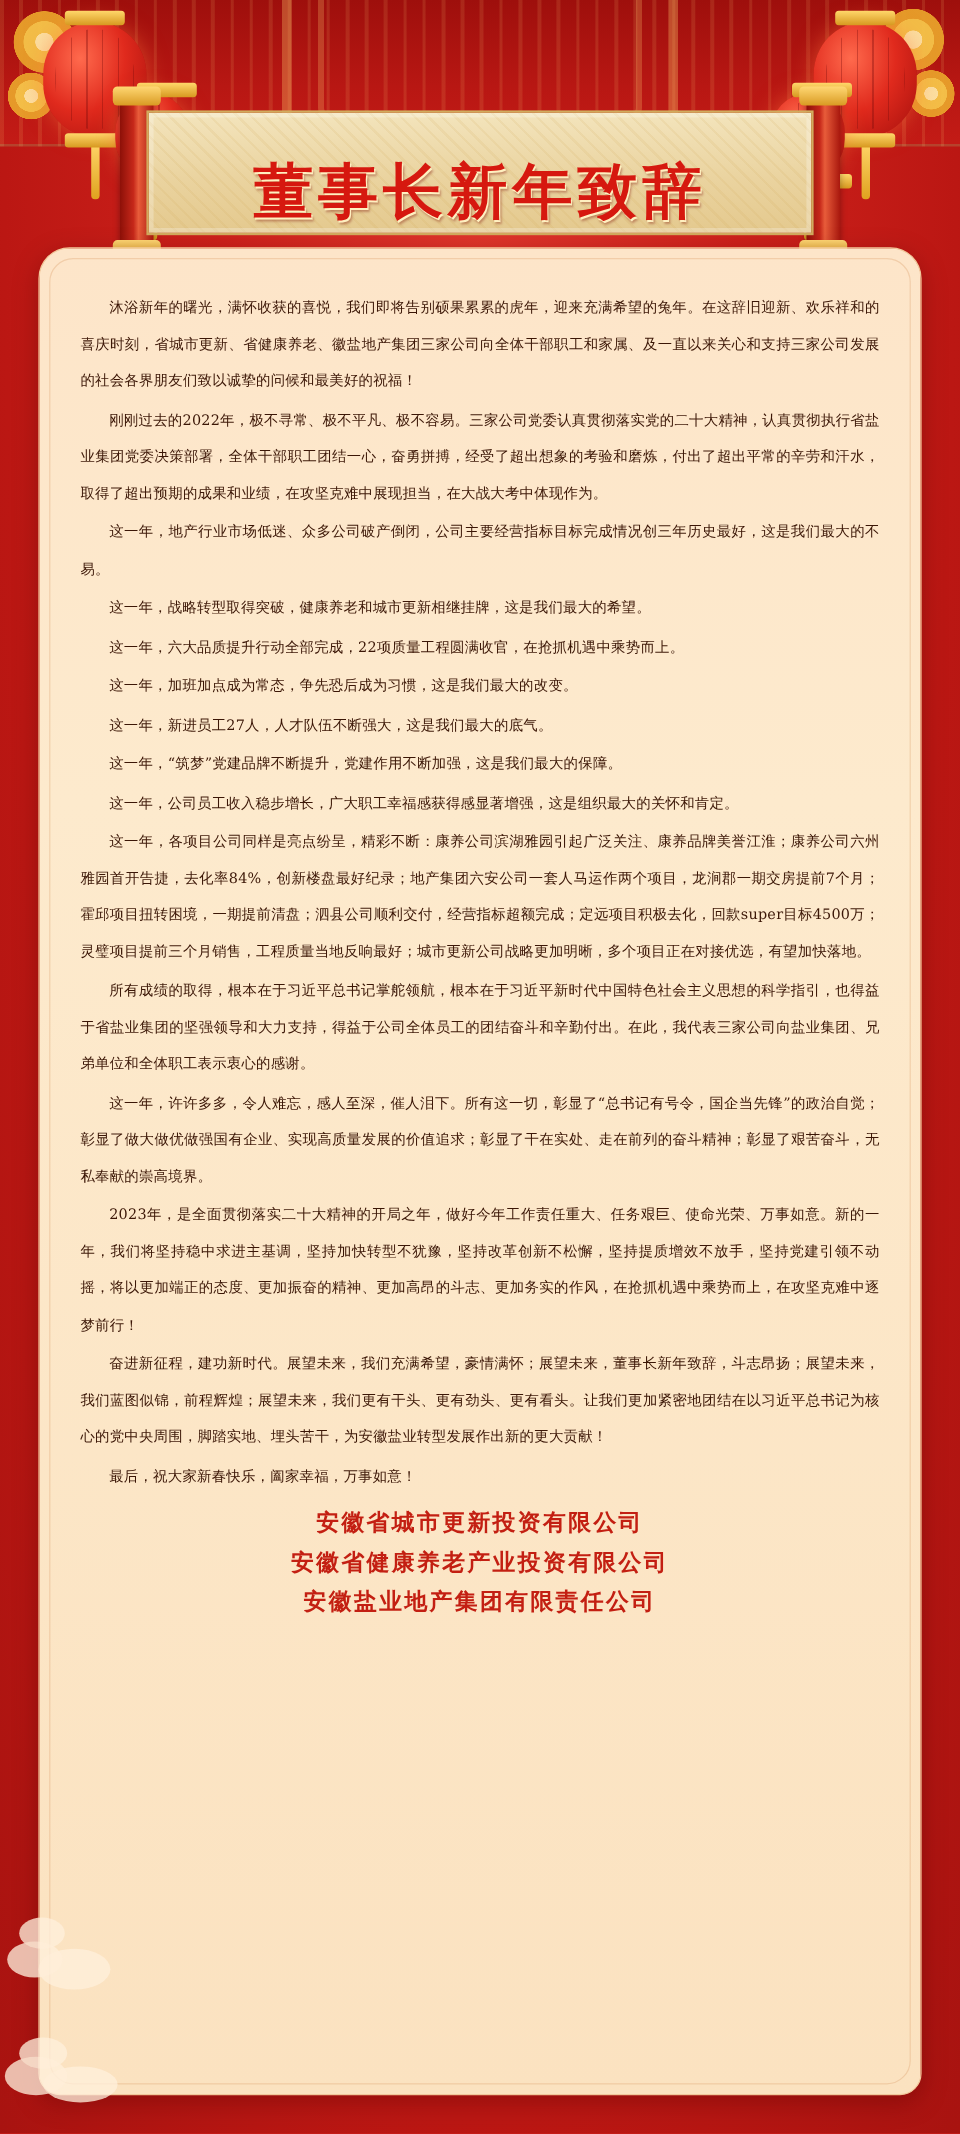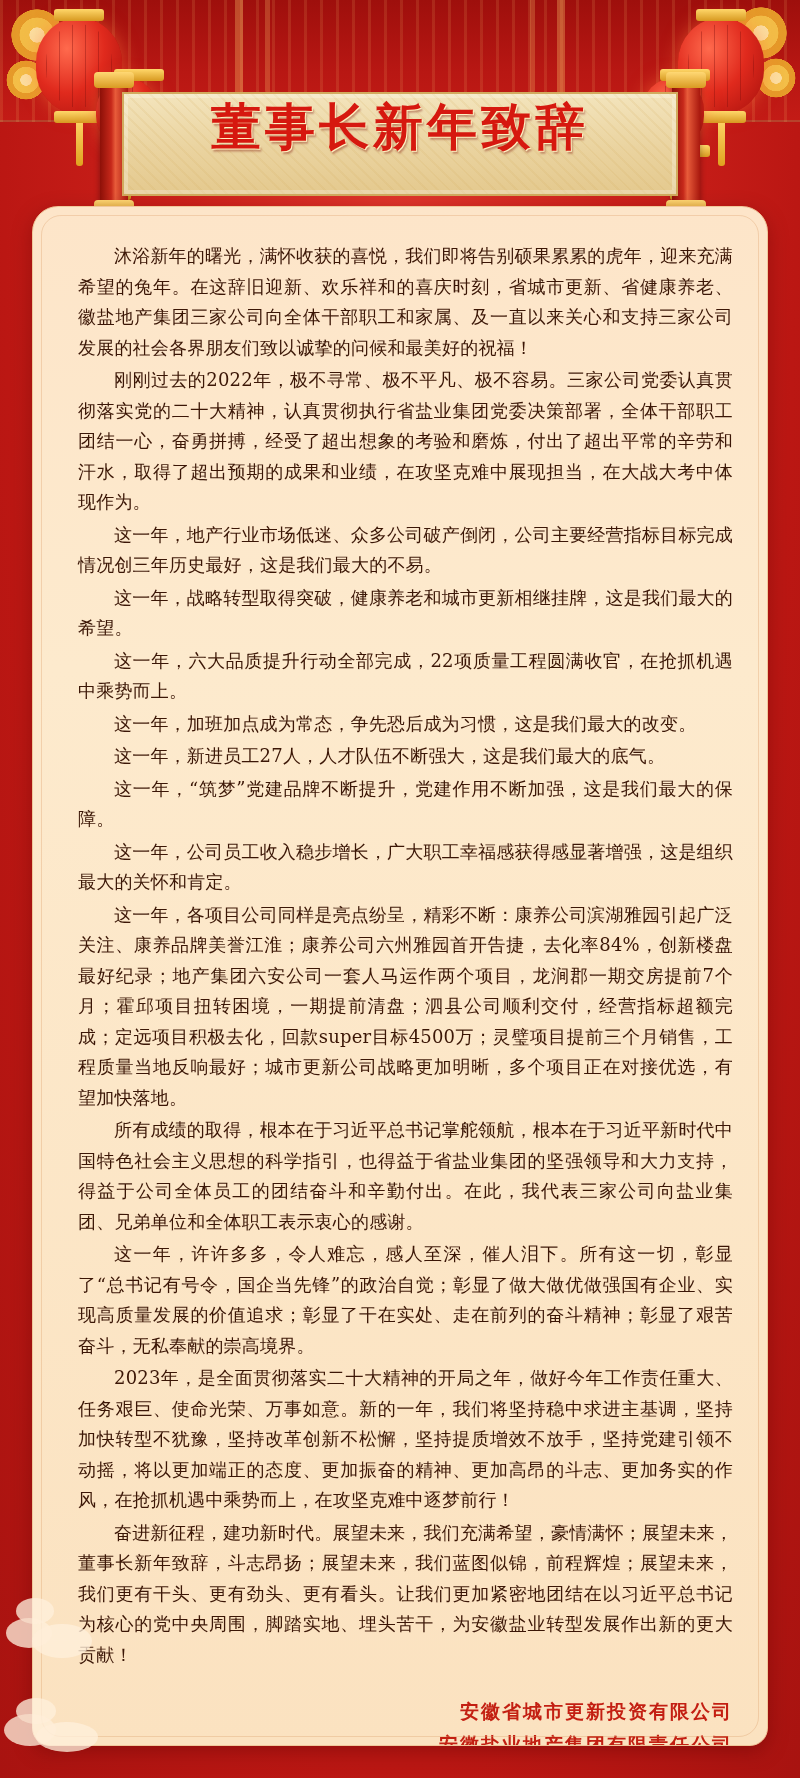--- a/index.html
+++ b/index.html
@@ -139,21 +139,21 @@
     left: 22px;
     right: 22px;
     top: 14px;
     bottom: 14px;
     background:
       repeating-linear-gradient(45deg, rgba(210,170,90,0.14) 0 2px, rgba(0,0,0,0) 2px 8px),
       linear-gradient(180deg, #f3e4bc 0%, #ead39f 55%, #e4c98e 100%);
     border: 2px solid #d2ab5e;
     box-shadow: inset 0 0 0 4px rgba(255,255,255,0.25);
     display: flex;
-    align-items: flex-start;
+    align-items: flex-end;
     justify-content: center;
   }
   .banner-title {
     font-family: "DejaVu Serif", "Liberation Serif", serif;
     font-size: 50px;
     font-weight: bold;
     letter-spacing: 4px;
     color: #d6180f;
     text-shadow:
       1px 1px 0 #fff0c0,
@@ -177,32 +177,32 @@
   }
   .card:before {
     content: "";
     position: absolute;
     inset: 8px;
     border-radius: 20px;
     border: 1px solid rgba(220,160,110,0.35);
     pointer-events: none;
   }
   .body-text p {
-    margin: 0 0 2px 11px;
+    margin: 0 0 2px 0;
     font-family: "DejaVu Serif", "Liberation Serif", serif;
-    font-size: 18px;
+    font-size: 12px;
     line-height: 30.5px;
     color: #3b1606;
     text-align: justify;
     text-indent: 2em;
     letter-spacing: 0.2px;
   }
   .signature {
-    margin-top: 25px;
-    text-align: right;
+    margin-top: 8px;
+    text-align: center;
   }
   .signature div {
     font-family: "DejaVu Serif", "Liberation Serif", serif;
     font-size: 19px;
     line-height: 33px;
     font-weight: bold;
     color: #c31f12;
     letter-spacing: 2px;
   }
   
@@ -267,23 +267,25 @@
       <p>这一年，六大品质提升行动全部完成，22项质量工程圆满收官，在抢抓机遇中乘势而上。</p>
       <p>这一年，加班加点成为常态，争先恐后成为习惯，这是我们最大的改变。</p>
       <p>这一年，新进员工27人，人才队伍不断强大，这是我们最大的底气。</p>
       <p>这一年，“筑梦”党建品牌不断提升，党建作用不断加强，这是我们最大的保障。</p>
       <p>这一年，公司员工收入稳步增长，广大职工幸福感获得感显著增强，这是组织最大的关怀和肯定。</p>
       <p>这一年，各项目公司同样是亮点纷呈，精彩不断：康养公司滨湖雅园引起广泛关注、康养品牌美誉江淮；康养公司六州雅园首开告捷，去化率84%，创新楼盘最好纪录；地产集团六安公司一套人马运作两个项目，龙涧郡一期交房提前7个月；霍邱项目扭转困境，一期提前清盘；泗县公司顺利交付，经营指标超额完成；定远项目积极去化，回款super目标4500万；灵璧项目提前三个月销售，工程质量当地反响最好；城市更新公司战略更加明晰，多个项目正在对接优选，有望加快落地。</p>
       <p>所有成绩的取得，根本在于习近平总书记掌舵领航，根本在于习近平新时代中国特色社会主义思想的科学指引，也得益于省盐业集团的坚强领导和大力支持，得益于公司全体员工的团结奋斗和辛勤付出。在此，我代表三家公司向盐业集团、兄弟单位和全体职工表示衷心的感谢。</p>
       <p>这一年，许许多多，令人难忘，感人至深，催人泪下。所有这一切，彰显了“总书记有号令，国企当先锋”的政治自觉；彰显了做大做优做强国有企业、实现高质量发展的价值追求；彰显了干在实处、走在前列的奋斗精神；彰显了艰苦奋斗，无私奉献的崇高境界。</p>
       <p>2023年，是全面贯彻落实二十大精神的开局之年，做好今年工作责任重大、任务艰巨、使命光荣、万事如意。新的一年，我们将坚持稳中求进主基调，坚持加快转型不犹豫，坚持改革创新不松懈，坚持提质增效不放手，坚持党建引领不动摇，将以更加端正的态度、更加振奋的精神、更加高昂的斗志、更加务实的作风，在抢抓机遇中乘势而上，在攻坚克难中逐梦前行！</p>
       <p>奋进新征程，建功新时代。展望未来，我们充满希望，豪情满怀；展望未来，董事长新年致辞，斗志昂扬；展望未来，我们蓝图似锦，前程辉煌；展望未来，我们更有干头、更有劲头、更有看头。让我们更加紧密地团结在以习近平总书记为核心的党中央周围，脚踏实地、埋头苦干，为安徽盐业转型发展作出新的更大贡献！</p>
+      <p>最后，祝大家新春快乐，阖家幸福，万事如意！</p>
     </div>
     <div class="signature">
       <div>安徽省城市更新投资有限公司</div>
+      <div>安徽省健康养老产业投资有限公司</div>
       <div>安徽盐业地产集团有限责任公司</div>
     </div>
   </div>
 
   <div class="cloud-group">
     <div class="cloud c1"></div>
       <div class="cloud c2"></div>
       <div class="cloud c3"></div>
   </div>
   <div class="cloud-group2">

